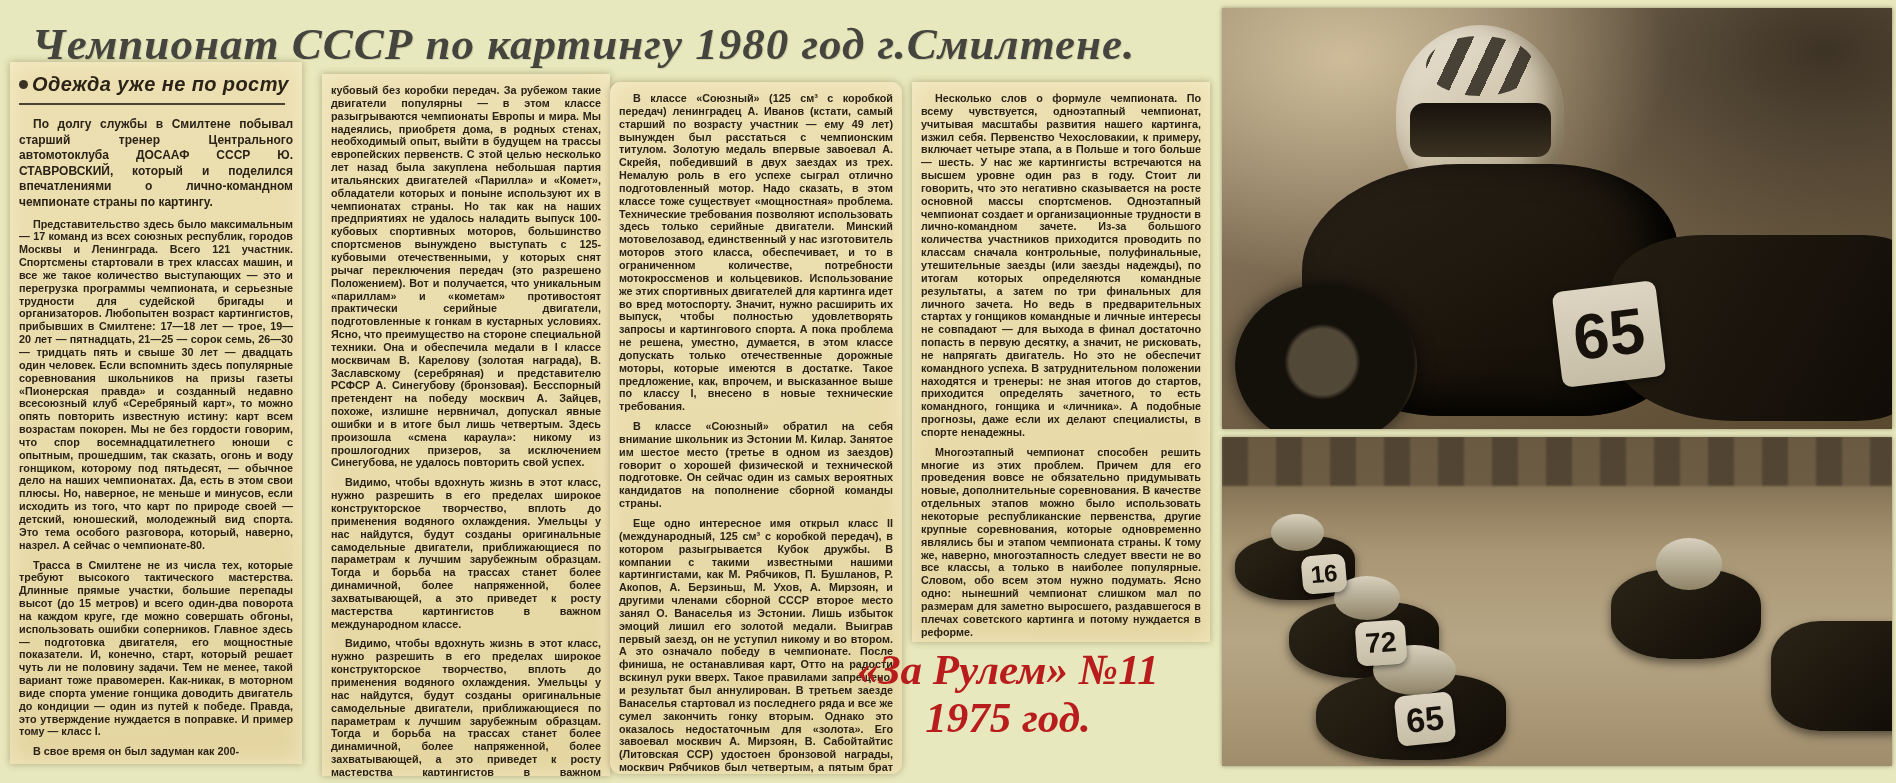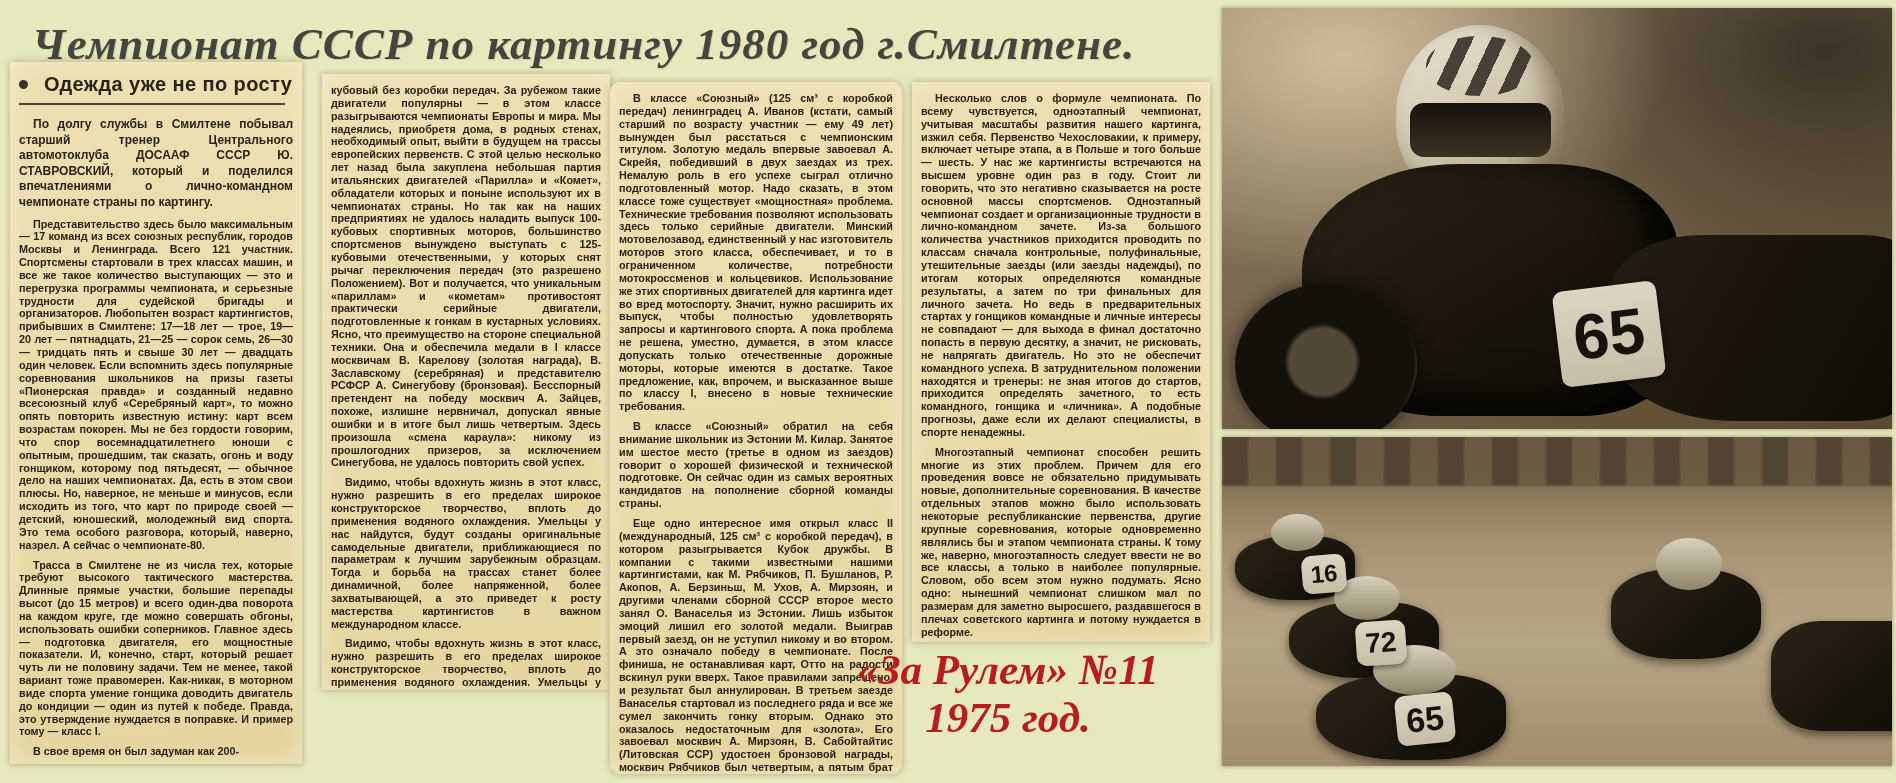--- a/index.html
+++ b/index.html
@@ -35,27 +35,28 @@
     font-weight: bold;
     font-size: 10.8px;
     line-height: 1.19;
     text-align: justify;
     overflow: hidden;
   }
   .col p { margin: 0 0 7px 0; text-indent: 14px; }
   .col p.cont { text-indent: 0; }
 
   .col1 { left: 10px;  top: 62px; width: 292px; height: 702px; }
-  .col2 { left: 322px; top: 74px; width: 288px; height: 616px; }
+  .col2 { left: 322px; top: 74px; width: 288px; height: 702px; }
   .col3 { left: 610px; top: 82px; width: 292px; height: 692px; border-radius: 11px; }
   .col4 { left: 912px; top: 82px; width: 298px; height: 560px; }
 
   .headline-row {
-    display: flex; align-items: center; gap: 16px;
+    display: flex; align-items: center; gap: 4px;
     margin: 2px 0 4px 0;
+    font-style: italic;
   }
   .headline-dot {
     width: 9px; height: 9px; border-radius: 50%;
     background: #3a3226; flex: 0 0 auto;
   }
   .headline {
     margin: 0;
     font-size: 20px; line-height: 1.05;
     letter-spacing: .4px;
     color: #2b2318;

